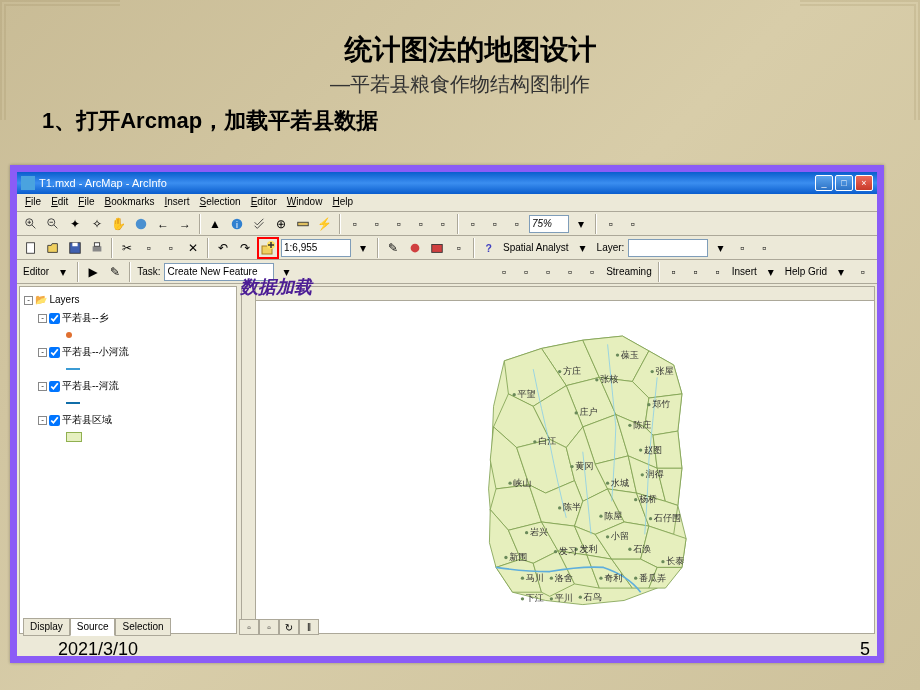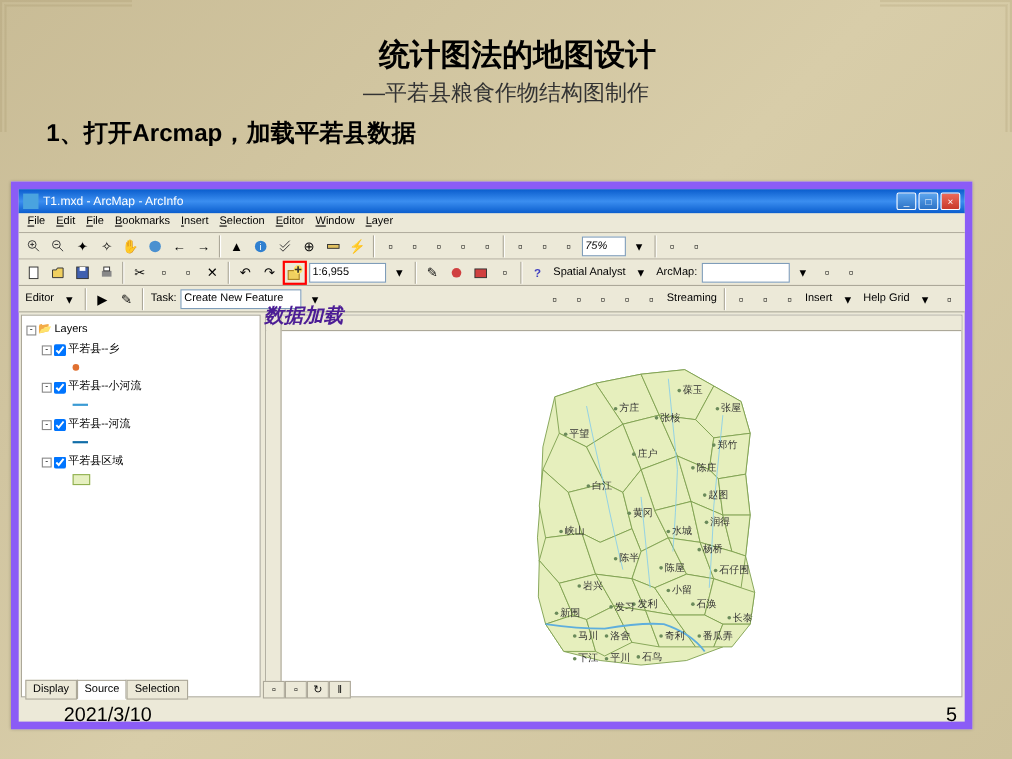--- a/index.html
+++ b/index.html
@@ -92,21 +92,21 @@
 
   <div class="menubar">
     <span>File</span>
     <span>Edit</span>
     <span>File</span>
     <span>Bookmarks</span>
     <span>Insert</span>
     <span>Selection</span>
     <span>Editor</span>
     <span>Window</span>
-    <span>Layer</span>
+    <span>Help</span>
   </div>
 
   <div class="toolbar">
     <span class="tbtn">
         <svg viewBox="0 0 16 16">
           <circle cx="6" cy="6" r="4" fill="none" stroke="#333"></circle>
           <line x1="9" y1="9" x2="13" y2="13" stroke="#333"></line>
           <line x1="4" y1="6" x2="8" y2="6" stroke="#333"></line>
           <line x1="6" y1="4" x2="6" y2="8" stroke="#333"></line>
         </svg>
@@ -221,21 +221,21 @@
       </span>
     <span class="tbtn">▫</span>
     <span class="sep"></span>
     <span class="tbtn">
         <svg viewBox="0 0 16 16">
           <text x="4" y="12" font-size="12" font-weight="bold" fill="#4040c0">?</text>
         </svg>
       </span>
     <span class="tool-label">Spatial Analyst</span>
     <span class="tbtn">▾</span>
-    <span class="tool-label">ArcMap:</span>
+    <span class="tool-label">Layer:</span>
     <input class="layer-input" style="">
     <span class="tbtn">▾</span>
     <span class="tbtn">▫</span>
     <span class="tbtn">▫</span>
   </div>
 
   <div class="toolbar">
     <span class="tool-label">Editor</span>
     <span class="tbtn">▾</span>
     <span class="sep"></span>

